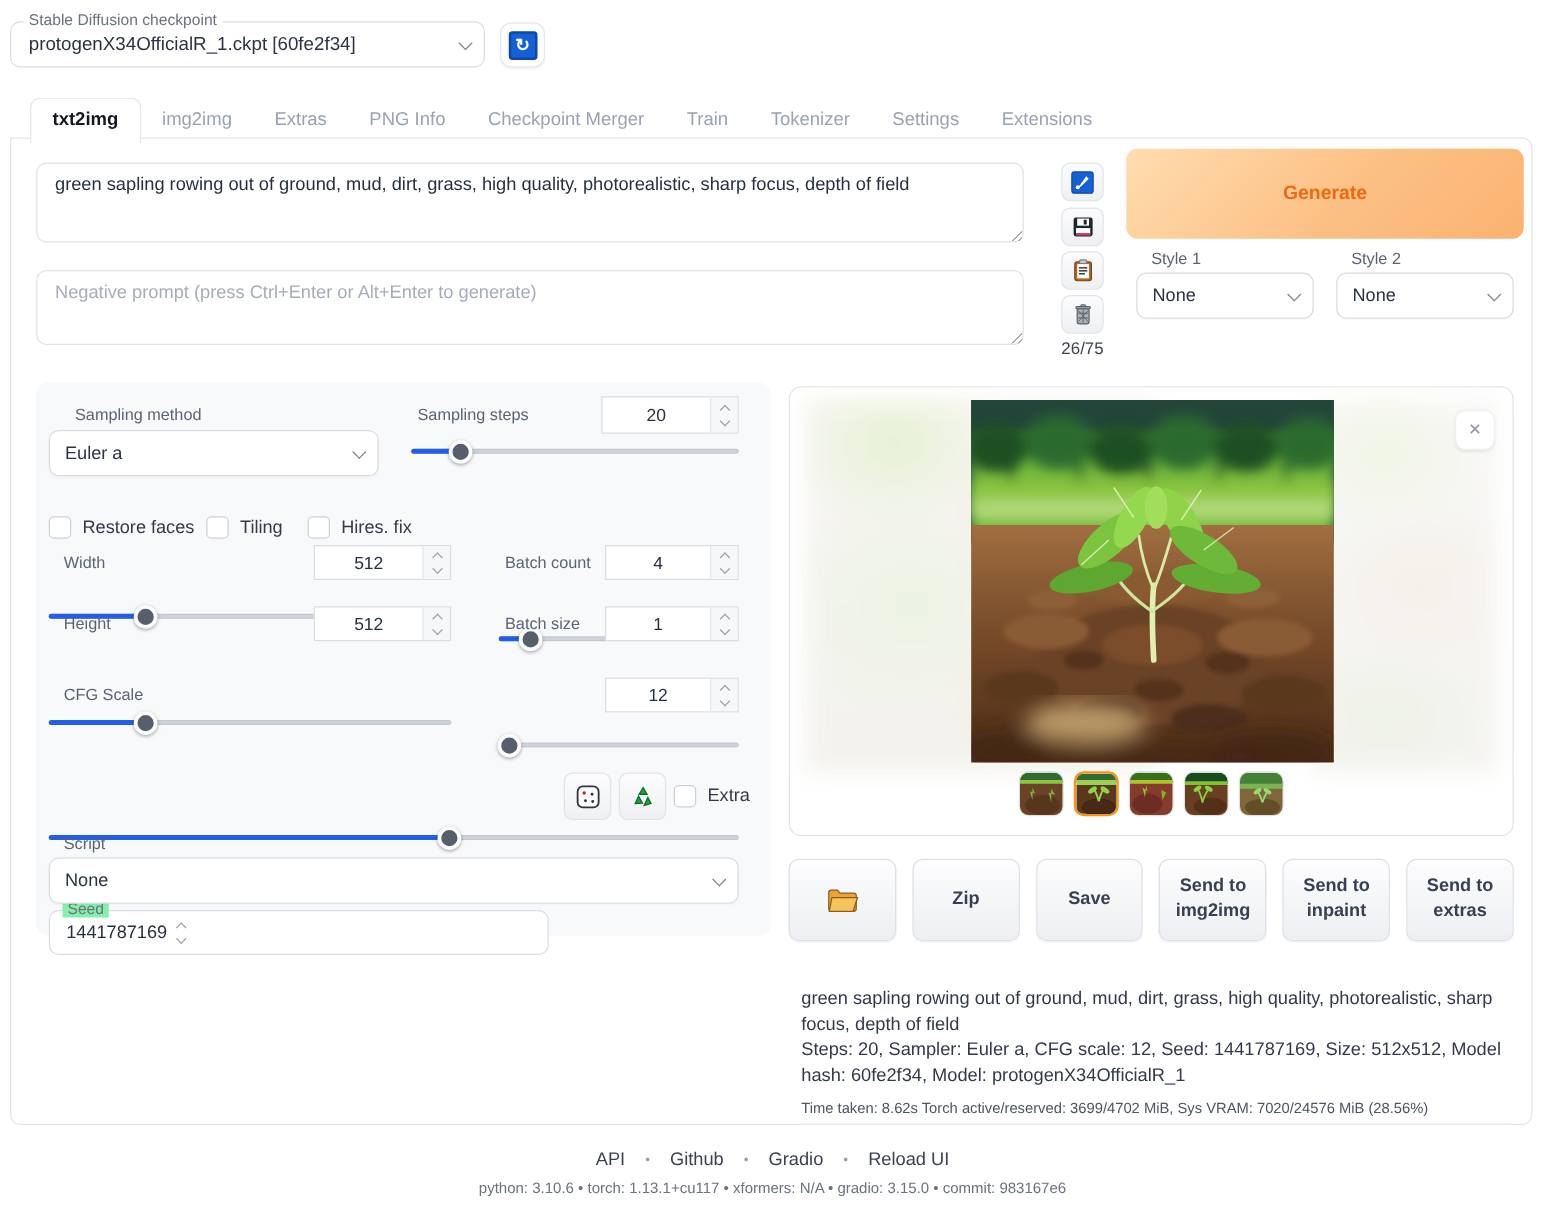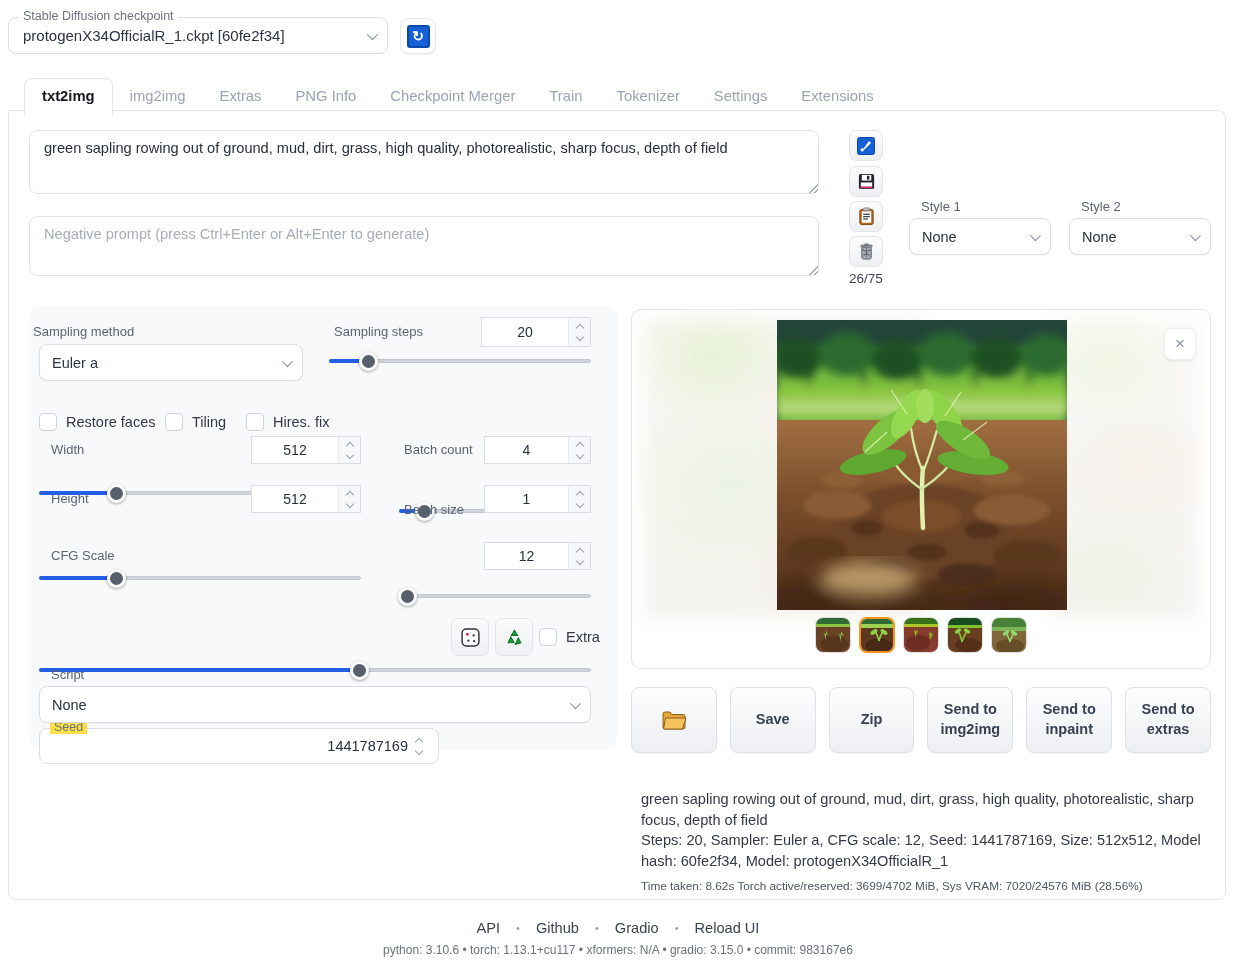--- a/index.html
+++ b/index.html
@@ -148,35 +148,36 @@
   <div class="abs tool-btn" style="left:840px; top:125px;">
     <svg width="19" height="19" viewBox="0 0 20 20">
       <rect x="5" y="5" width="10" height="13" rx="2" fill="#aeb3ba" stroke="#5c6168"></rect>
       <path d="M6 7 L14 16 M14 7 L6 16 M10 6 V17 M5.5 9 H14.5 M5.5 13 H14.5" stroke="#5c6168" stroke-width=".8"></path>
       <rect x="4" y="3.4" width="12" height="1.9" rx=".9" fill="#aeb3ba" stroke="#5c6168"></rect>
       <rect x="8" y="2" width="4" height="1.6" rx=".8" fill="#aeb3ba" stroke="#5c6168"></rect>
     </svg>
   </div>
   <div class="abs" style="left:838px; top:160px; width:38px; text-align:center; font-size:13.5px; color:#3b4252;">26/75</div>
 
+  <button class="generate-btn">Generate</button>
 
   <div class="abs label" style="left:912px; top:88px;">Style 1</div>
   <div class="abs select" style="left:900px; top:107px; width:142px; height:37px;">
     <span>None</span>
     <span class="chev"></span>
   </div>
   <div class="abs label" style="left:1072px; top:88px;">Style 2</div>
   <div class="abs select" style="left:1060px; top:107px; width:142px; height:37px;">
     <span>None</span>
     <span class="chev"></span>
   </div>
 
   <div class="panel">
 
-    <div class="abs label" style="left:4px; top:18px;">Sampling method</div>
+    <div class="abs label" style="left:31px; top:18px;">Sampling method</div>
     <div class="abs select" style="left:10px; top:38px; width:264px; height:37px;">
       <span>Euler a</span>
       <span class="chev"></span>
     </div>
 
     <div class="abs label" style="left:305px; top:18px;text-align:right;">Sampling steps</div>
     <div class="abs numinput" style="left:452px; top:11px; width:110px; height:30px;">
       <div class="val">20</div>
       <div class="stepper">
           <i class="up"></i>
@@ -237,21 +238,21 @@
           <i class="up"></i>
           <i class="dn"></i>
         </div>
     </div>
     <div class="abs slider" style="left:10px; top:209px; width:322px;">
       <div class="track"></div>
         <div class="fill" style="width:24%"></div>
         <div class="knob" style="left:24%"></div>
     </div>
 
-    <div class="abs label" style="left:375px; top:196px;">Batch size</div>
+    <div class="abs label" style="left:375px; top:185px;">Batch size</div>
     <div class="abs numinput" style="left:455px; top:179px; width:107px; height:28px;">
       <div class="val">1</div>
       <div class="stepper">
           <i class="up"></i>
           <i class="dn"></i>
         </div>
     </div>
     <div class="abs slider" style="left:370px; top:209px; width:192px;">
       <div class="track"></div>
         <div class="fill" style="width:4%"></div>
@@ -266,22 +267,22 @@
           <i class="dn"></i>
         </div>
     </div>
     <div class="abs slider" style="left:10px; top:265px; width:552px;">
       <div class="track"></div>
         <div class="fill" style="width:58%"></div>
         <div class="knob" style="left:58%"></div>
     </div>
 
     <div class="abs legend-box" style="left:10px; top:314px; width:400px; height:36px;">
-      <span class="legend" style="background:#fde047;">Seed</span>
-      <div style="display:flex; align-items:center; justify-content:flex-end; height:100%; padding:0 8px 0 13px;">
+      <span class="legend" style="background:#86efac;">Seed</span>
+      <div style="display:flex; align-items:center; justify-content:flex-start; height:100%; padding:0 8px 0 13px;">
         <span style="font-size:14.5px; color:#27303f;">1441787169</span>
         <span class="stepper" style="background:transparent; border:none; height:22px;">
             <i class="up"></i>
             <i class="dn"></i>
           </span>
       </div>
     </div>
     <div class="abs tool-btn" style="left:422px; top:312px; width:38px; height:38px;">
       <svg width="21" height="21" viewBox="0 0 20 20">
         <rect x="2" y="2" width="16" height="16" rx="4" fill="#fff" stroke="#30343b" stroke-width="1.4"></rect>
@@ -478,22 +479,22 @@
     </div>
   </div>
 
   <div class="outbtns">
     <div class="btn-secondary">
       <svg width="26" height="22" viewBox="0 0 26 22">
         <path d="M2 5 Q2 3 4 3 H9 L11 5.5 H22 Q24 5.5 24 7.5 V18 Q24 20 22 20 H4 Q2 20 2 18 Z" fill="#e8a33d" stroke="#8a6016"></path>
         <path d="M4.5 9 H25 L21.5 20 H2.5 Z" fill="#f6c35c" stroke="#8a6016"></path>
       </svg>
     </div>
+    <div class="btn-secondary">Zip</div>
     <div class="btn-secondary">Save</div>
-    <div class="btn-secondary">Zip</div>
     <div class="btn-secondary">Send to img2img</div>
     <div class="btn-secondary">Send to inpaint</div>
     <div class="btn-secondary">Send to extras</div>
   </div>
 
   <div class="infoblock">
     <div class="info-text">green sapling rowing out of ground, mud, dirt, grass, high quality, photorealistic, sharp focus, depth of field</div>
     <div class="info-text">Steps: 20, Sampler: Euler a, CFG scale: 12, Seed: 1441787169, Size: 512x512, Model hash: 60fe2f34, Model: protogenX34OfficialR_1</div>
     <div class="info-time">Time taken: 8.62s  Torch active/reserved: 3699/4702 MiB, Sys VRAM: 7020/24576 MiB (28.56%)</div>
   </div>

